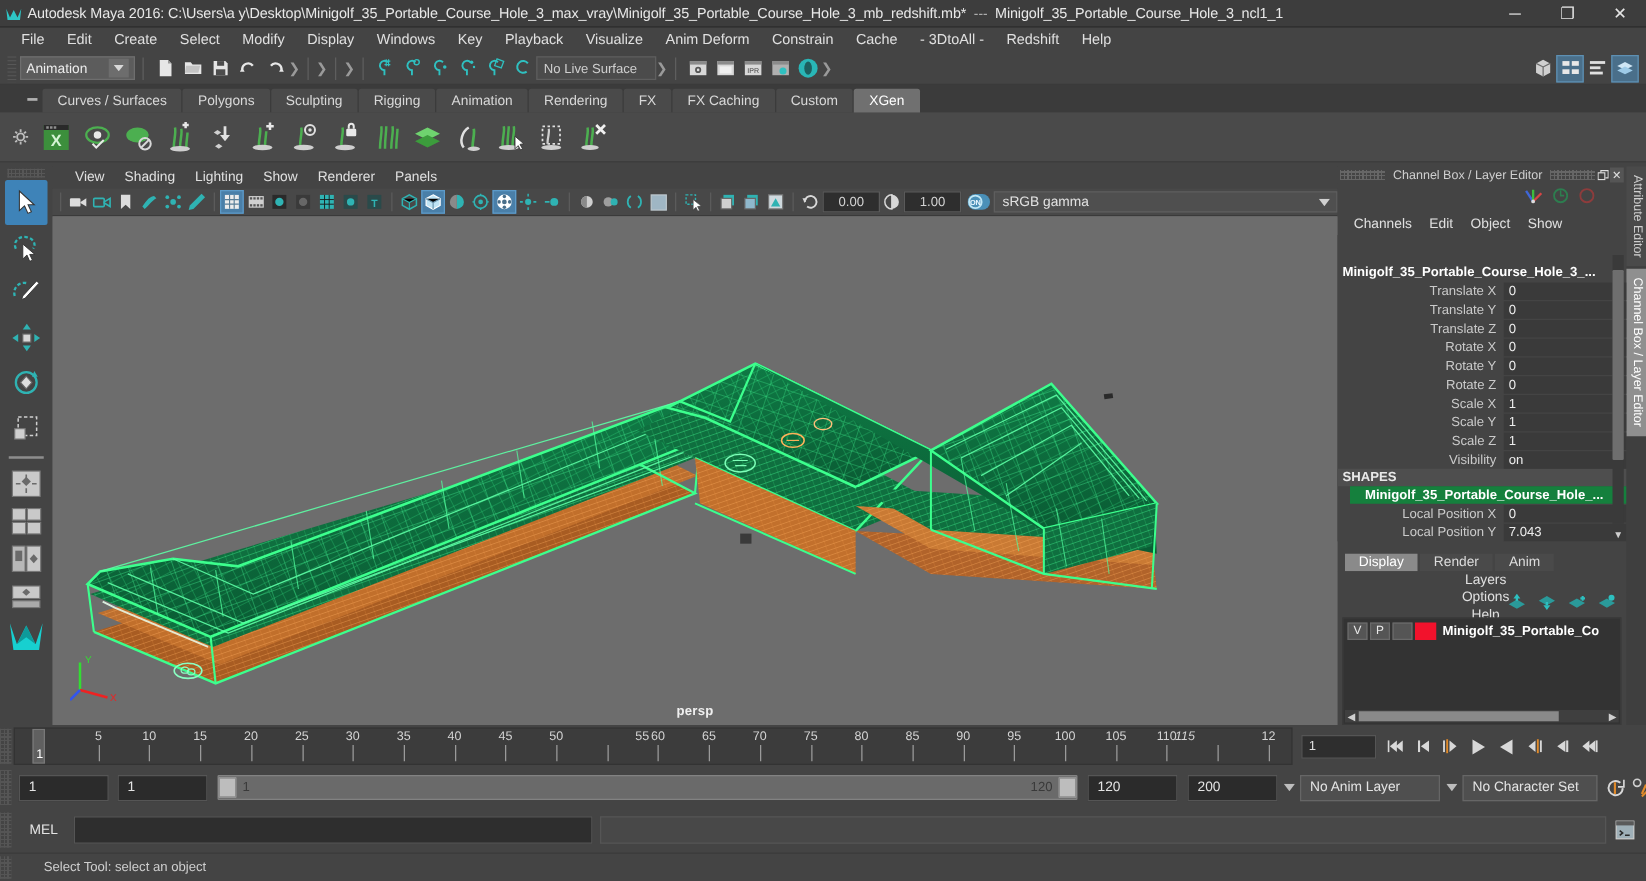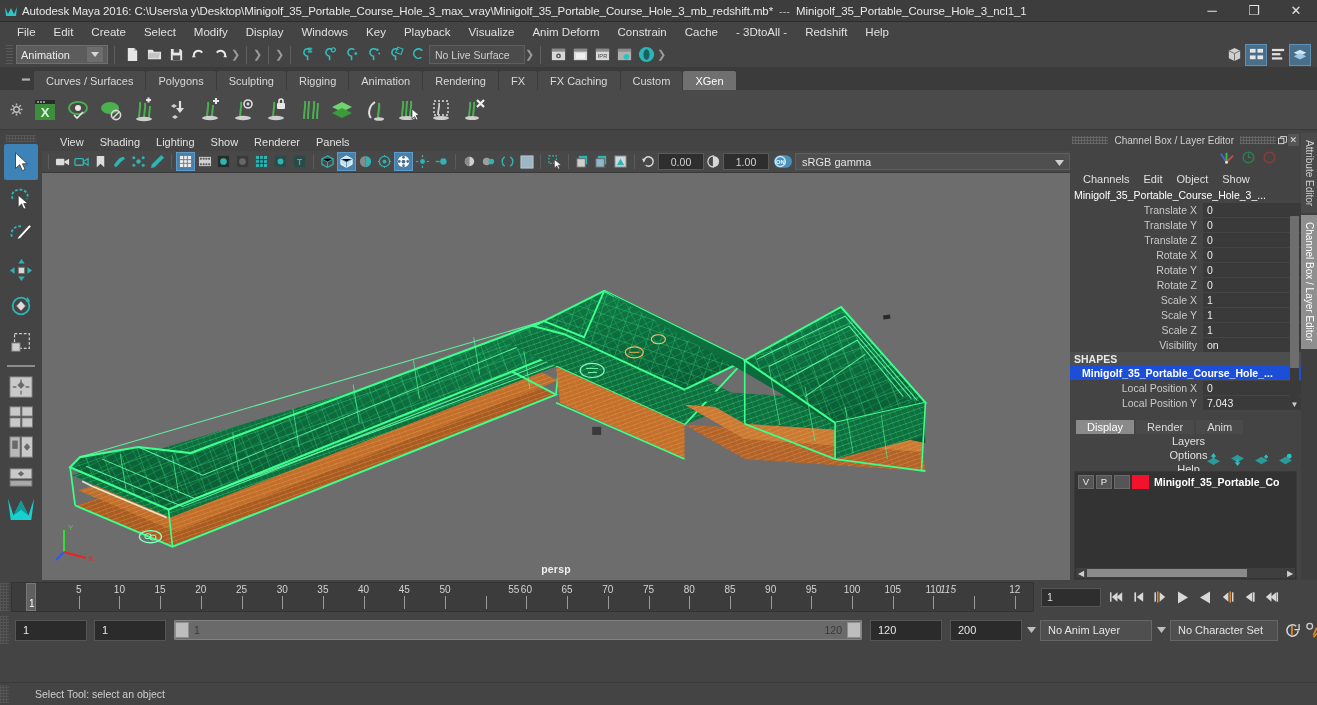--- a/index.html
+++ b/index.html
@@ -135,28 +135,28 @@
   }
   .cb-title{ flex:0 0 auto; font-size:10px; color:#cfcfcf; padding:0 6px; white-space:nowrap; }
   .cb-hbtn{ width:13px; height:12px; display:flex; align-items:center; justify-content:center; color:#dedede; font-size:9px; }
   .xfgizmo{ height:22px; display:flex; align-items:center; justify-content:flex-end; padding-right:24px; gap:6px; }
 
   .cb-menu{ height:19px; display:flex; align-items:center; padding-left:6px; }
   .cb-menu .cm{ padding:1px 7px; font-size:11px; color:#e0e0e0; }
 
   .cbody{ flex:0 0 auto; position:relative; background:#444; }
   .node-title{
-    font-size:10.5px; font-weight:normal; color:#ffffff; padding:1px 0 1px 4px;
-    white-space:nowrap; overflow:hidden;
+    font-size:10.5px; font-weight:bold; color:#ffffff; padding:1px 0 1px 4px;
+    white-space:nowrap; overflow:hidden;margin-top:23px;
   }
   .chan-row{ display:flex; height:15px; align-items:center; }
   .chan-lbl{ flex:1; text-align:right; padding-right:6px; font-size:10.5px; color:#cacaca; white-space:nowrap; }
   .chan-val{ width:98px; height:14px; background:#3a3a3a; font-size:10.5px; color:#ececec; padding-left:4px; display:flex; align-items:center; }
   .chan-sec{ font-size:10.5px; font-weight:bold; color:#e8e8e8; background:#4e4e4e; padding:1px 0 1px 4px; }
-  .sub-title{ font-size:10.5px; font-weight:bold; color:#ffffff; padding:1px 0 1px 12px; background:#1d4ed8; white-space:nowrap; overflow:hidden; }
+  .sub-title{ font-size:10.5px; font-weight:bold; color:#ffffff; padding:1px 0 1px 12px; background:#15803d; white-space:nowrap; overflow:hidden;margin-left:10px; }
   .cb-scroll{ position:absolute; right:2px; top:16px; bottom:14px; width:9px; background:#3a3a3a; }
   .cb-scroll i{ position:absolute; left:0; right:0; top:12px; height:152px; background:#6e6e6e; border-radius:1px; }
   .cb-arrow{ position:absolute; right:2px; width:9px; height:12px; display:flex; align-items:center; justify-content:center; color:#cfcfcf; font-size:8px; }
 
   
   .ledit{ margin-top:6px; display:flex; flex-direction:column; flex:1; min-height:0; }
   .ltabs{ height:18px; display:flex; align-items:flex-end; padding-left:6px; }
   .ltab{ padding:1px 11px; font-size:11px; color:#dcdcdc; background:#4a4a4a; margin-right:2px; }
   .ltab.active{ background:#8a8a8a; color:#fff; }
   .lmenu{ height:17px; display:flex; align-items:center; padding-left:6px; background:#444;flex-direction:column; }
@@ -1343,19 +1343,33 @@
     </div>
     <div class="pb" style="margin-left:4px">
       <svg width="17" height="17" viewBox="0 0 18 18">
         <circle cx="5" cy="4.5" r="3" fill="none" stroke="#cfcfcf" stroke-width="1.4"></circle>
         <path d="M9 14 L12 7 L15 10 L17 5" stroke="#e08a2a" stroke-width="1.8" fill="none"></path>
         <path d="M9 16 L13 12" stroke="#e08a2a" stroke-width="1.8"></path>
       </svg>
     </div>
   </div>
 
+  <div class="cmdwrap">
+    <div class="tgrip"></div>
+    <div class="mel-lbl">MEL</div>
+    <div class="mel-in" style="width:415px"></div>
+    <div class="mel-out"></div>
+    <div class="mel-btn">
+      <svg width="16" height="16" viewBox="0 0 17 17">
+        <rect x="1" y="1" width="15" height="15" fill="#9fb0b8" stroke="#d0d0d0"></rect>
+        <rect x="1" y="1" width="15" height="3.6" fill="#5a5a5a"></rect>
+        <path d="M4 9 l2.5 2 l-2.5 2" stroke="#2a2a2a" stroke-width="1.3" fill="none"></path>
+        <path d="M8.5 13 h4" stroke="#2a2a2a" stroke-width="1.3"></path>
+      </svg>
+    </div>
+  </div>
 
   <div class="helpline">
     <div class="tgrip" style="height:18px"></div>
     <div class="help-txt">Select Tool: select an object</div>
   </div>
 
 </div>
 
 </body></html>

